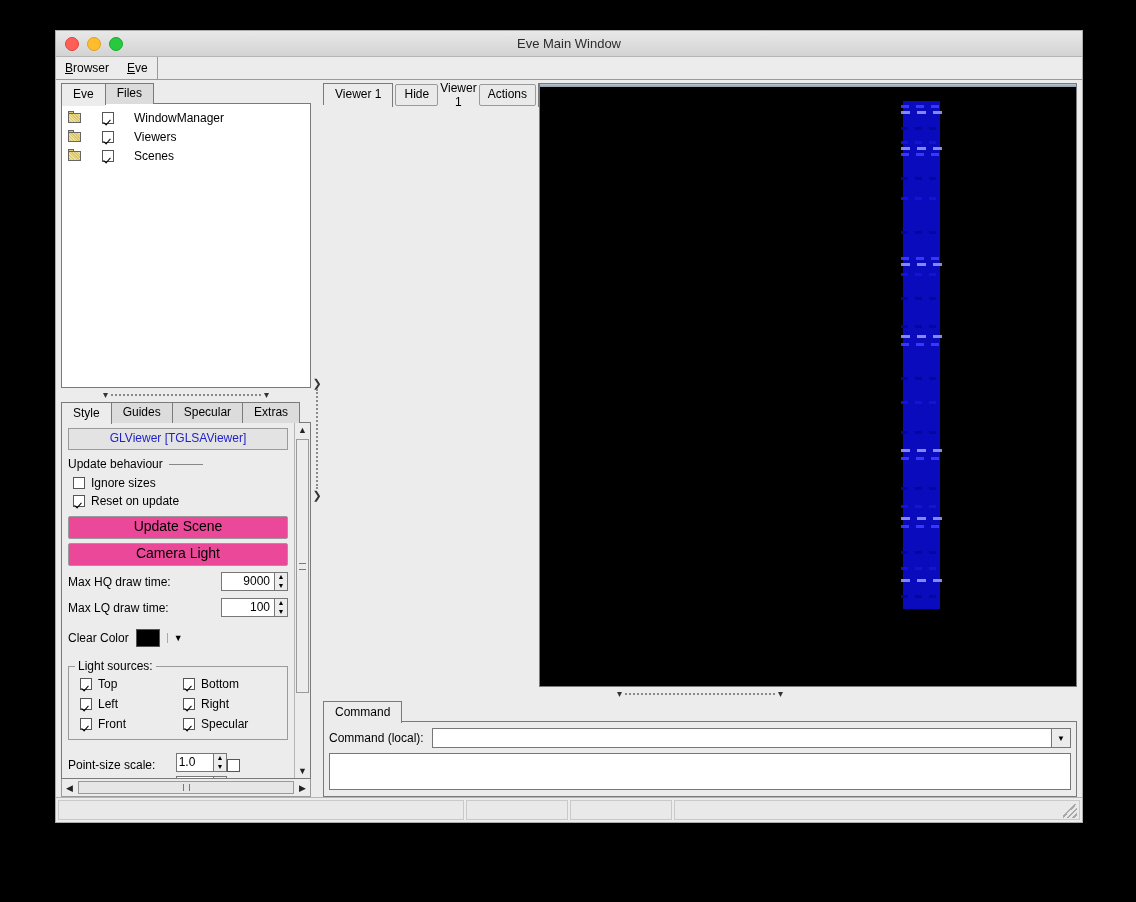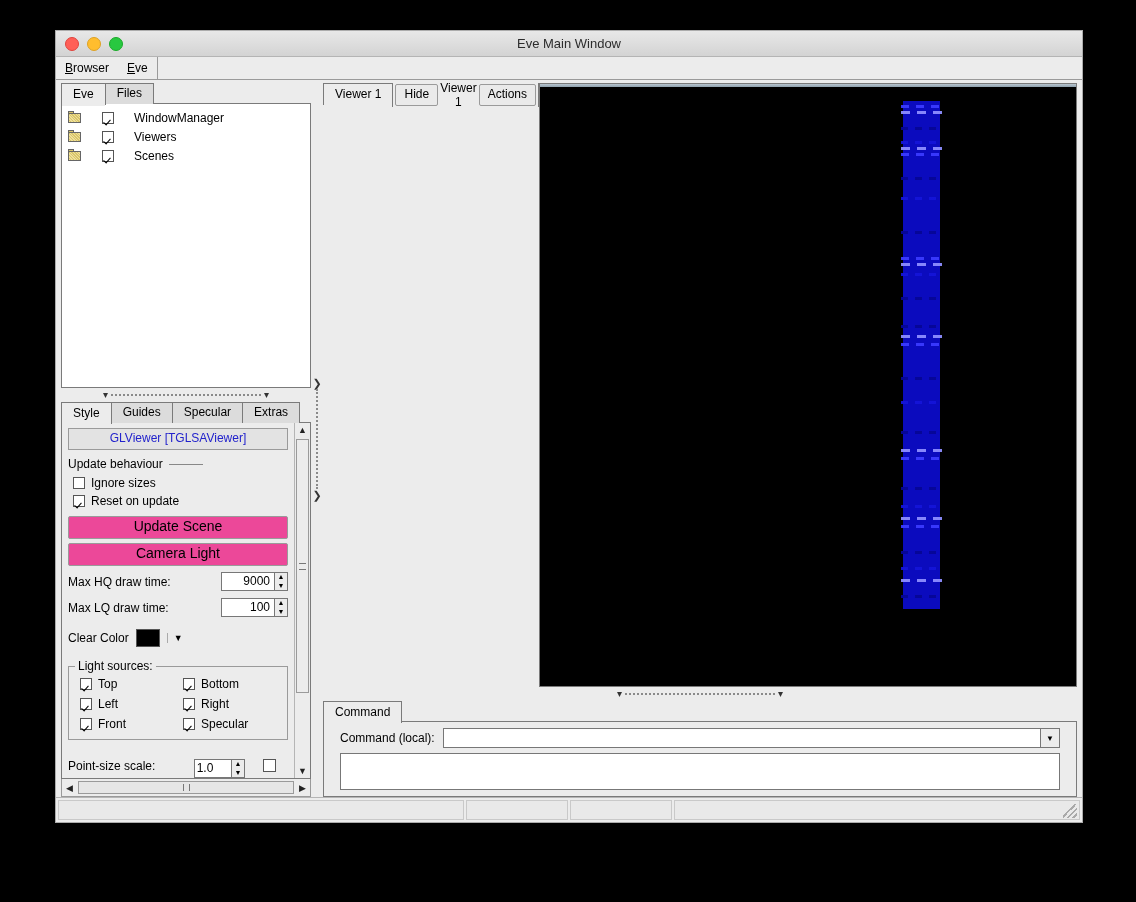--- a/index.html
+++ b/index.html
@@ -148,21 +148,21 @@
   .spin .arrows span{flex:1;display:flex;align-items:center;justify-content:center;font-size:7px;line-height:6px;color:#000;}
   .colorrow{display:flex;align-items:center;gap:7px;height:26px;margin-top:6px;font-size:12px;}
   .swatch{width:22px;height:16px;background:#000;border:1px solid #555;}
   .ddarrow{font-size:9px;color:#000;border-left:1px solid #aaa;padding-left:6px;}
   fieldset.lights-fs{
     border:1px solid #9a9a9a;margin:8px 0 0 0;padding:2px 6px 6px 6px;
   }
   fieldset.lights-fs legend{font-size:12px;padding:0 3px;}
   .lightgrid{display:grid;grid-template-columns:1fr 1fr;row-gap:2px;}
   .smallcbox{width:12px;height:12px;}
-  .scalerow{display:flex;align-items:flex-start;height:21px;margin-top:10px;gap:18px;}
+  .scalerow{display:flex;align-items:flex-end;height:21px;margin-top:2px;gap:0;}
   .scalerow .lbl{width:108px;font-size:12px;}
   .scalerow .spin .val{width:38px;text-align:center;padding-right:16px;}
   .trailbox{width:13px;height:13px;border:1px solid #555;background:#fff;box-sizing:border-box;}
 
   .hscroll{
     height:17px;flex:0 0 17px;border:1px solid #9a9a9a;border-top:none;background:#ececec;
     display:flex;align-items:center;
   }
   .hscroll .arrow{width:15px;text-align:center;font-size:9px;color:#222;}
   .hscroll .htrack{flex:1;height:13px;margin:0 1px;display:flex;}
@@ -195,21 +195,21 @@
   }
   .dashline{position:absolute;height:3px;left:-2px;right:-2px;opacity:.95;}
   .dashline.lite{background:repeating-linear-gradient(90deg,#8d8dff 0 9px,transparent 9px 16px);}
   .dashline.mid{background:repeating-linear-gradient(90deg,#3a3aff 0 8px,transparent 8px 15px);}
   .dashline.dark{background:repeating-linear-gradient(90deg,#1414d8 0 7px,transparent 7px 14px);}
   .dashline.deep{background:repeating-linear-gradient(90deg,#060696 0 7px,transparent 7px 14px);}
 
   
   #cmdwrap{height:96px;flex:0 0 96px;display:flex;flex-direction:column;}
   #cmdbody{
-    flex:1;border:1px solid #7a7a7a;border-top:none;background:#ececec;padding:6px 16px;
+    flex:1;border:1px solid #7a7a7a;border-top:none;background:#ececec;padding:6px 5px;
     display:flex;flex-direction:column;gap:5px;min-height:0;
   }
   .cmdrow{display:flex;align-items:center;gap:8px;}
   .cmdrow .lbl{font-size:12px;}
   .combo{flex:1;display:flex;height:20px;}
   .combo input{
     flex:1;border:1px solid #777;border-right:none;background:#fff;font-size:12px;
     padding:0 4px;outline:none;font-family:"Liberation Sans",sans-serif;box-sizing:border-box;height:20px;
   }
   .combo .cbtn{

